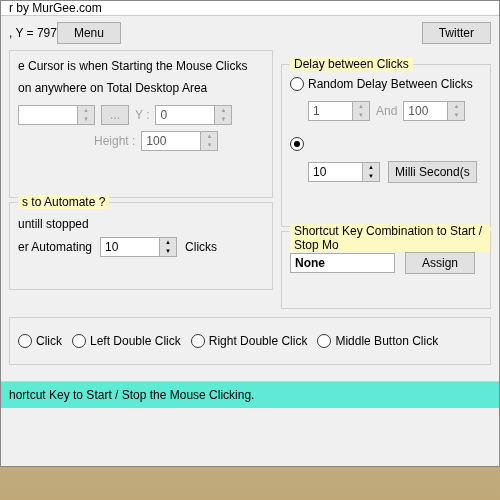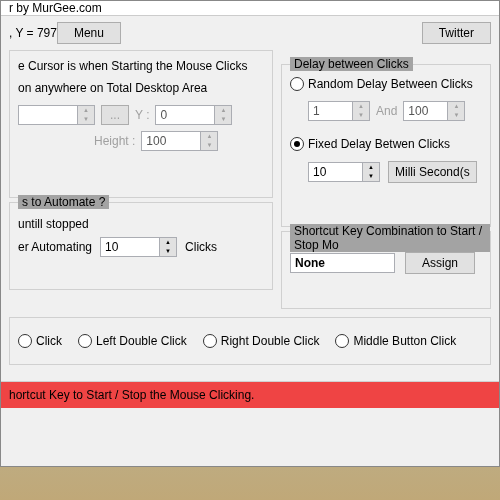--- a/index.html
+++ b/index.html
@@ -7,26 +7,26 @@
 .titlebar{background:#fff;border-bottom:1px solid #ccc;padding:0 8px;font-size:12px}
 .content{padding:4px 8px}
 .row{display:flex;align-items:center;margin:2px 0}
 .btn{background:#e1e1e1;border:1px solid #adadad;padding:3px 16px;font-family:inherit;font-size:12px;cursor:pointer}
 input[type=text]{border:1px solid #abadb3;padding:2px 4px;font-family:inherit;font-size:12px;background:#fff}
 .spinner{display:inline-flex;align-items:stretch}
 .spinner input{width:50px;border:1px solid #abadb3;padding:2px 4px;text-align:left}
 .spinner .arrows{display:flex;flex-direction:column;border:1px solid #abadb3;border-left:none;width:16px}
 .spinner .arrows span{font-size:6px;line-height:8px;text-align:center;background:#e1e1e1;cursor:pointer;flex:1}
 .fieldset{border:1px solid #d0d0d0;margin:4px 0;padding:8px;position:relative}
-.fieldset .legend{position:absolute;top:-8px;left:8px;background:#a3a3a3;padding:0 4px;font-size:12px}
+.fieldset .legend{position:absolute;top:-8px;left:8px;background:#fef9c3;padding:0 4px;font-size:12px}
 .disabled{color:#a0a0a0}
 .radio{display:inline-flex;align-items:center;gap:4px;margin:4px 0}
 .radio .circ{width:12px;height:12px;border:1px solid #333;border-radius:50%;background:#fff;display:flex;align-items:center;justify-content:center}
 .radio.sel .circ::after{content:"";width:6px;height:6px;background:#000;border-radius:50%}
-.status{border-top:1px solid #d0d0d0;padding:6px 8px;background:#ef4444;margin-top:8px}
+.status{border-top:1px solid #d0d0d0;padding:6px 8px;background:#5eead4;margin-top:8px}
 .ellipsis{background:#e1e1e1;border:1px solid #adadad;padding:2px 8px;font-size:12px}
 </style>
 </head>
 <body>
 
 <div class="window">
   <div class="titlebar">r by MurGee.com</div>
   <div class="content">
 
     <div class="row" style="justify-content:space-between">
@@ -109,21 +109,20 @@
             <div class="spinner">
                 <input type="text" disabled="" style="width: 35px;" value="100">
                 <div class="arrows">
                   <span>▲</span>
                   <span>▼</span>
                 </div>
               </div>
           </div>
           <div class="radio sel">
               <span class="circ"></span>
-              <span>Fixed Delay Betwen Clicks</span>
             </div>
           <div class="row" style="gap:8px;margin:6px 0 0 18px">
             <div class="spinner">
                 <input type="text" style="width: 45px;" value="10">
                 <div class="arrows">
                   <span>▲</span>
                   <span>▼</span>
                 </div>
               </div>
             <button class="btn" style="padding:3px 6px">Milli Second(s</button>
@@ -134,21 +133,21 @@
           <div class="legend">Shortcut Key Combination to Start / Stop Mo</div>
           <div class="row" style="gap:10px;margin-top:12px">
             <input type="text" style="width: 95px; font-weight: bold;" value="None">
             <button class="btn">Assign</button>
           </div>
         </div>
       </div>
     </div>
 
     <div class="fieldset" style="padding:10px 8px">
-      <div class="row" style="gap:6px">
+      <div class="row" style="">
         <div class="radio">
             <span class="circ"></span>
             <span>Click</span>
           </div>
         <div class="radio" style="margin-left:10px">
             <span class="circ"></span>
             <span>Left Double Click</span>
           </div>
         <div class="radio" style="margin-left:10px">
             <span class="circ"></span>

